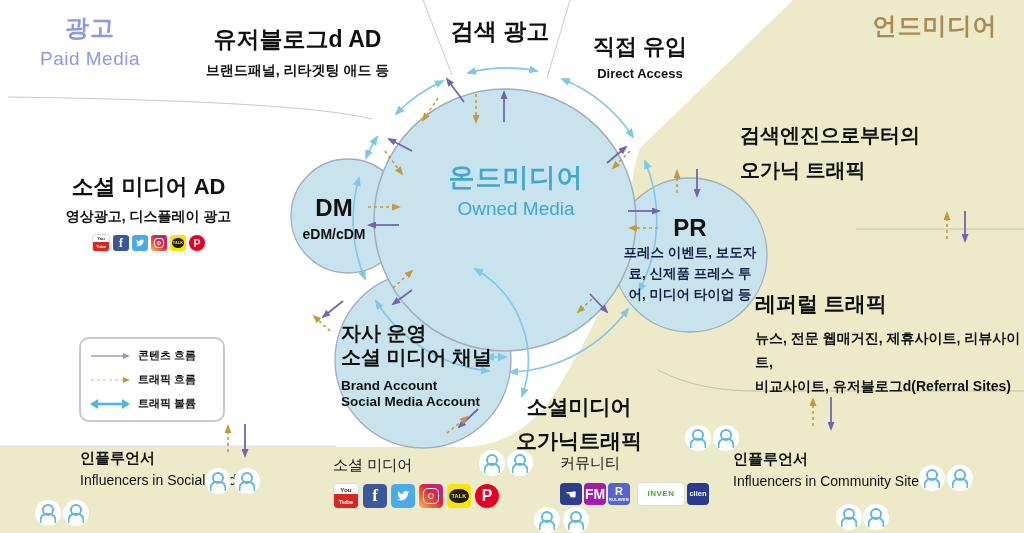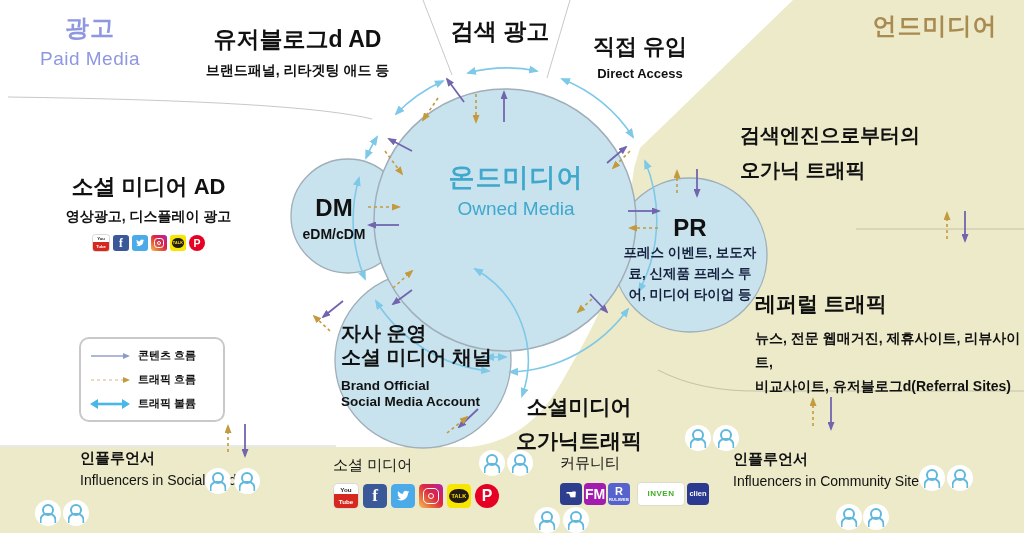--- a/index.html
+++ b/index.html
@@ -248,21 +248,21 @@
       <div>어, 미디어 타이업 등</div>
     </div>
   </div>
 
   <div class="abs" style="left:341px;top:321px;width:180px;">
     <div class="brand-title">
       <div>자사 운영</div>
       <div>소셜 미디어 채널</div>
     </div>
     <div class="brand-sub">
-      <div>Brand Official</div>
+      <div>Brand Account</div>
       <div>Social Media Account</div>
     </div>
   </div>
 
   <div id="legend" class="abs">
     <div class="lg-row">
       <svg width="42" height="10" viewBox="0 0 42 10">
         <line x1="2" y1="5" x2="34" y2="5" stroke="#8F9AC9" stroke-width="1.4"></line>
         <path d="M34,2 L41,5 L34,8 Z" fill="#8F9AC9"></path>
       </svg>

